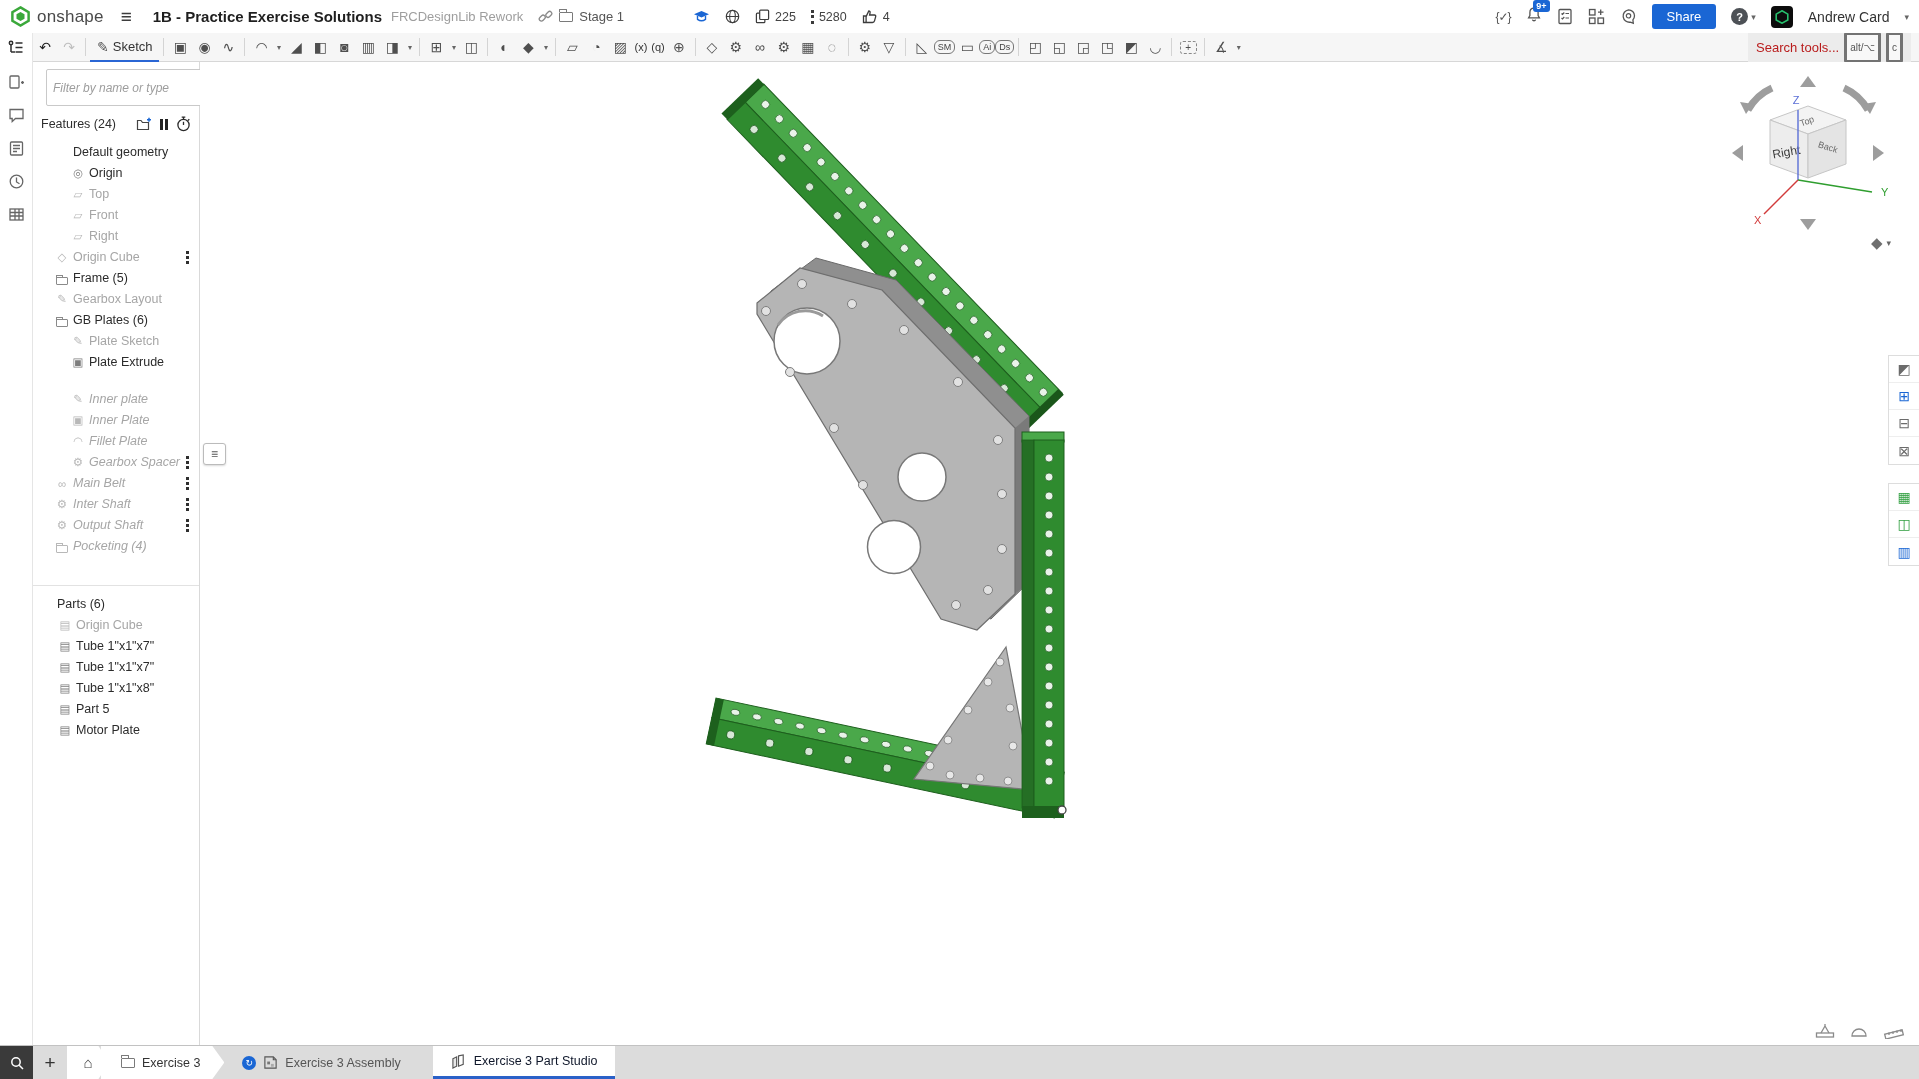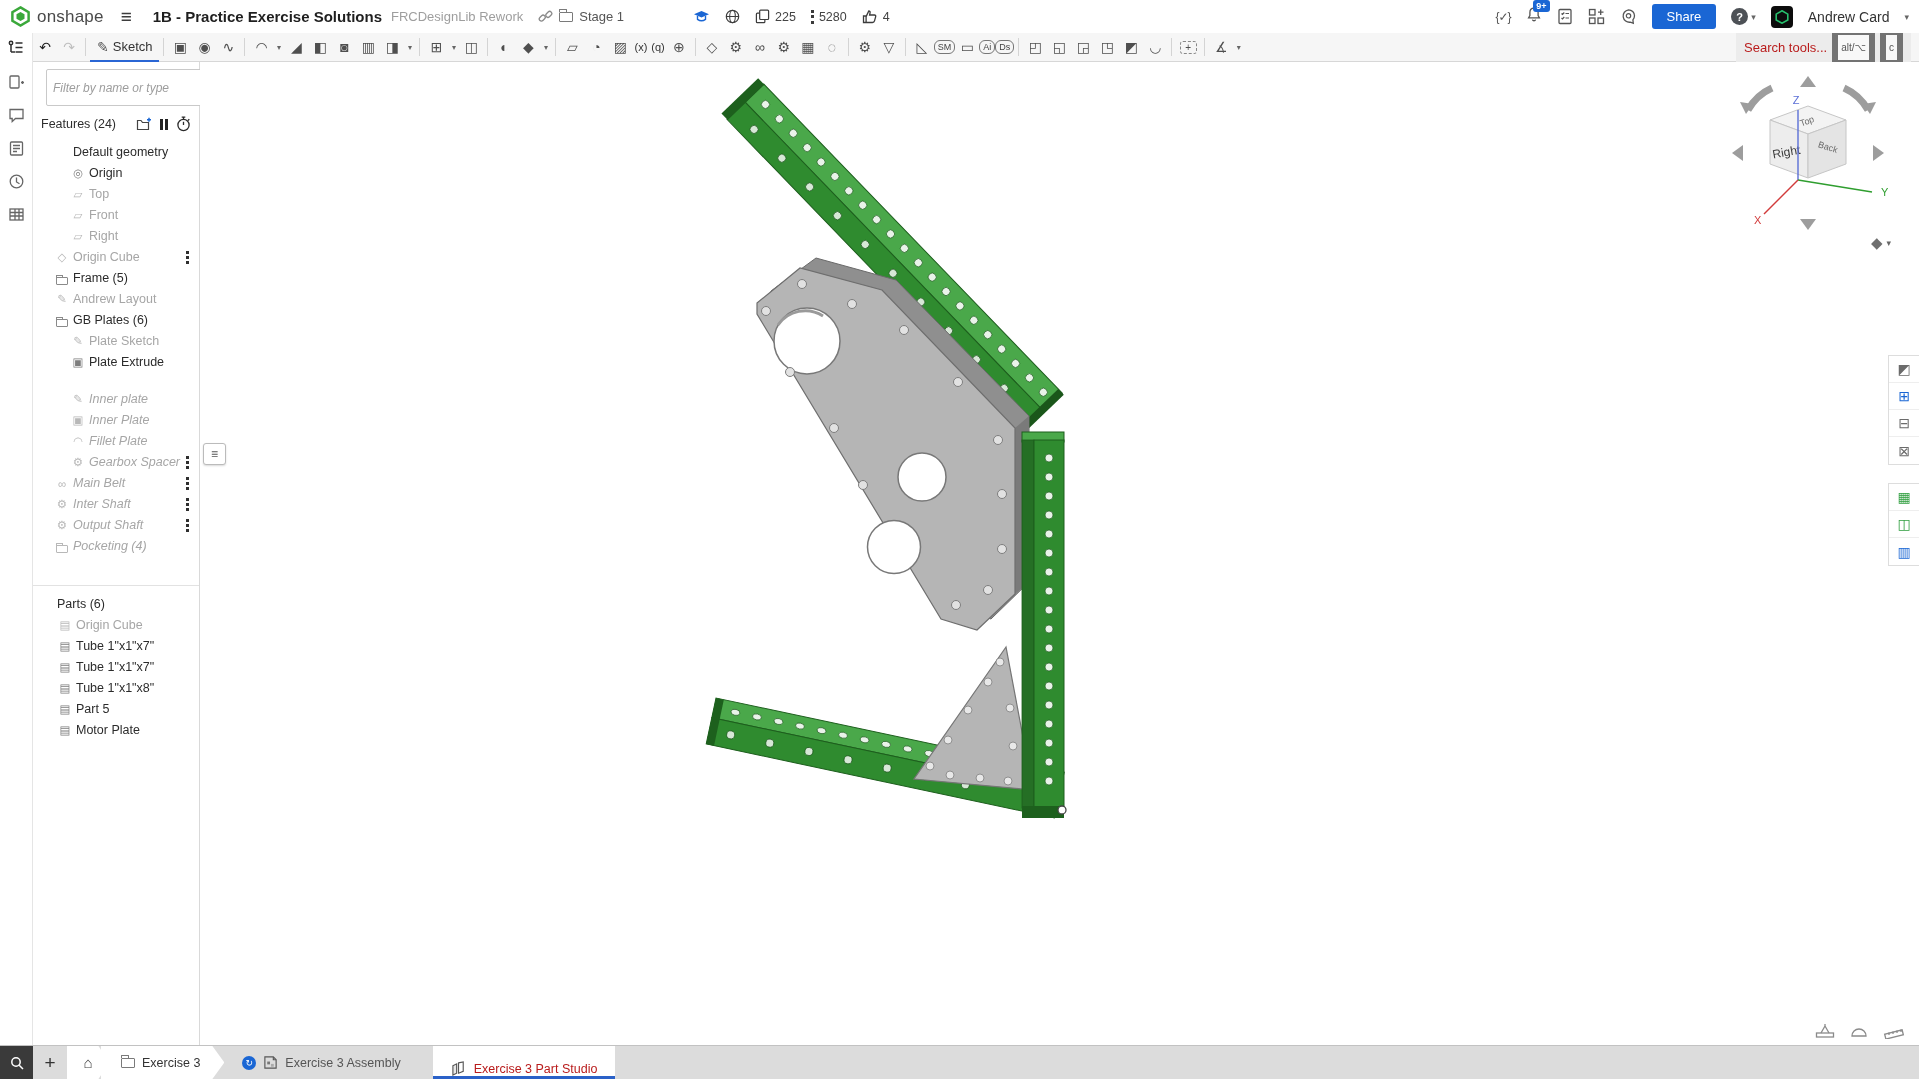--- a/index.html
+++ b/index.html
@@ -41,21 +41,21 @@
   .tb.chev { width:11px; font-size:8px; color:#666; }
   .tb.sepv { width:1px; height:18px; background:#d4d4d4; margin:0 4px; cursor:default; }
   .tb.txt .g { font-size:11px; color:#333; }
   .tb.txt { width:auto; padding:0 2px; }
   .tb.bx { width:auto; }
   .tb.bx .g { border:1px solid #777; border-radius:6px; font-size:9px; padding:1px 3px; color:#444; }
   .tb.lbl { width:auto; padding:0 7px; align-self:stretch; height:29px; border-bottom:2px solid #2a66d4; }
   .tb.tgt .g { border:1.3px dashed #888; border-radius:3px; width:17px; height:13px; line-height:12px; font-size:10px; text-align:center; display:block; }
   .search-tools { margin-left:auto; margin-right:8px; display:flex; align-items:center; gap:5px; background:#ececec; border-radius:3px; padding:3px 8px; }
   .search-tools .stxt { font-size:13px; color:#b91c1c; }
-  .key { font-size:10px; color:#555; border:6px solid #737373; background:#f8f8f8; border-radius:2px; padding:6px 3px; line-height:13px; }
+  .key { font-size:10px; color:#555; border:3px solid #737373; background:#f8f8f8; border-radius:2px; padding:6px 3px; line-height:13px; }
 
   
   .main { display:flex; height:983px; }
   .left-rail { width:33px; border-right:1px solid #e5e5e5; background:#fff; display:flex; flex-direction:column; align-items:center; padding-top:12px; gap:16px; }
   .left-rail .ric { width:17px; height:17px; cursor:pointer; }
 
   .feature-panel { width:167px; border-right:1px solid #d9d9d9; background:#fff; font-size:12.5px; padding-top:7px; position:relative; }
   .filter-row { display:flex; align-items:center; gap:6px; padding:0 7px; }
   .filter-input { flex:1; height:37px; border:1px solid #c9c9c9; border-radius:2px; font-size:12px; font-style:italic; padding:0 6px; color:#444; font-family:"Liberation Sans",sans-serif; }
   .filter-input::placeholder { color:#9d9d9d; }
@@ -110,21 +110,21 @@
   .corner-icons { position:absolute; right:14px; bottom:6px; display:flex; gap:14px; }
   .corner-icons svg { cursor:pointer; }
 
   
   .bottombar { height:34px; background:#dcdcdc; border-top:1px solid #c2c2c2; display:flex; align-items:stretch; }
   .bb-search { width:33px; background:#3a3a3a; display:flex; align-items:center; justify-content:center; cursor:pointer; }
   .bb-plus { width:34px; display:flex; align-items:center; justify-content:center; font-size:19px; color:#333; cursor:pointer; }
   .bb-home { width:42px; background:#fff; clip-path:polygon(0 0, 75% 0, 100% 50%, 75% 100%, 0 100%); display:flex; align-items:center; justify-content:center; font-size:15px; color:#3c3c3c; cursor:pointer; margin-right:-8px; }
   .bbtab { display:flex; align-items:center; gap:7px; padding:0 18px; font-size:12.5px; color:#555; cursor:pointer; white-space:nowrap; }
   .bbtab.arrow { background:#fff; clip-path:polygon(0 0, calc(100% - 12px) 0, 100% 50%, calc(100% - 12px) 100%, 0 100%); padding-right:24px; padding-left:20px; color:#333; }
-  .bbtab.active { background:#fff; border-bottom:3px solid #2a61c8; color:#b91c1c; margin-left:14px;align-items:flex-end; }
+  .bbtab.active { background:#fff; border-bottom:3px solid #2a61c8; color:#0f172a; margin-left:14px; }
   .bluedot { width:14px; height:14px; border-radius:50%; background:#1a66d4; color:#fff; font-size:9px; display:flex; align-items:center; justify-content:center; }
 </style>
 </head>
 <body>
 
 <div class="topbar">
   <span class="logo">
     <svg width="21" height="21" viewBox="0 0 22 22">
       <path d="M11 1.5 L19.5 6.4 V15.6 L11 20.5 L2.5 15.6 V6.4 Z" fill="none" stroke="#3aa83a" stroke-width="2.6"></path>
       <path d="M11 6.2 L15.2 8.6 V13.4 L11 15.8 L6.8 13.4 V8.6 Z" fill="#3aa83a"></path>
@@ -578,21 +578,21 @@
       <div class="tree-row dark ind0">
         <span class="chev c-right"></span>
         <i class="ti i-folder"></i>
         <span class="tlabel">Frame (5)</span>
 
       </div>
 
       <div class="tree-row gray ind0">
         <span class="chev c-none"></span>
         <i class="ti i-sketch"></i>
-        <span class="tlabel">Andrew Layout</span>
+        <span class="tlabel">Gearbox Layout</span>
 
       </div>
 
       <div class="tree-row dark ind0">
         <span class="chev c-down"></span>
         <i class="ti i-folder"></i>
         <span class="tlabel">GB Plates (6)</span>
 
       </div>
 

